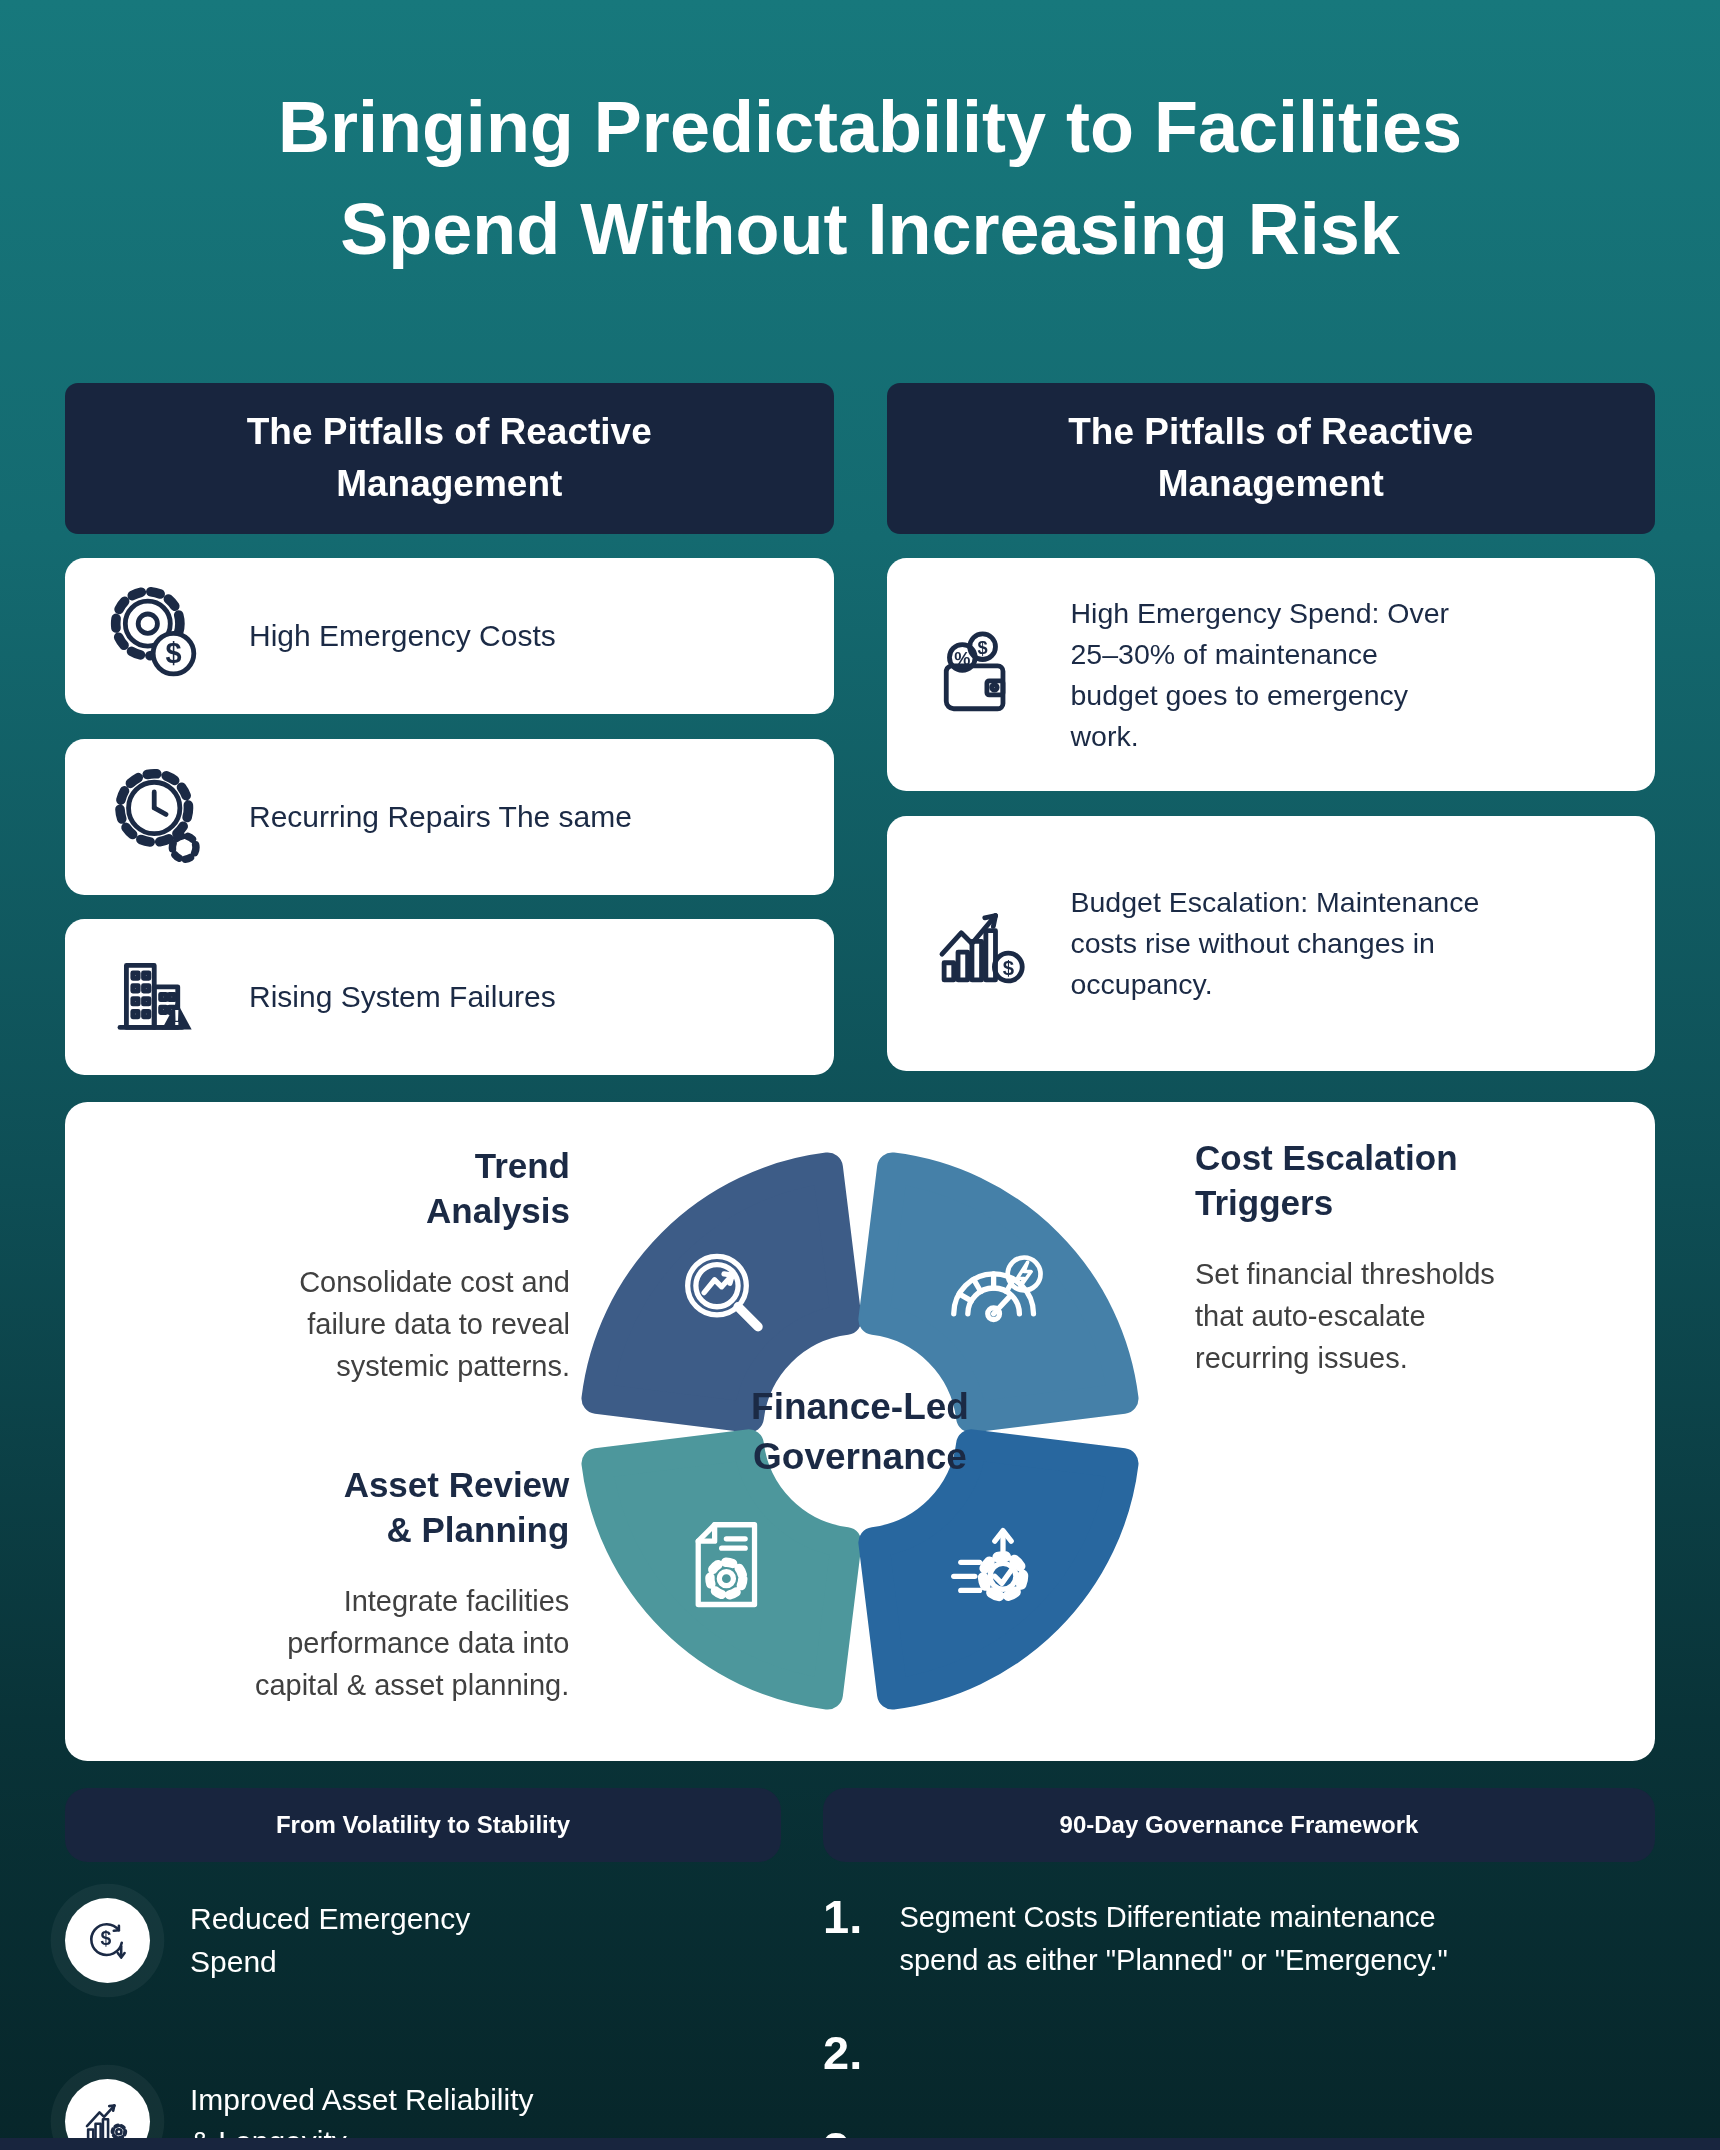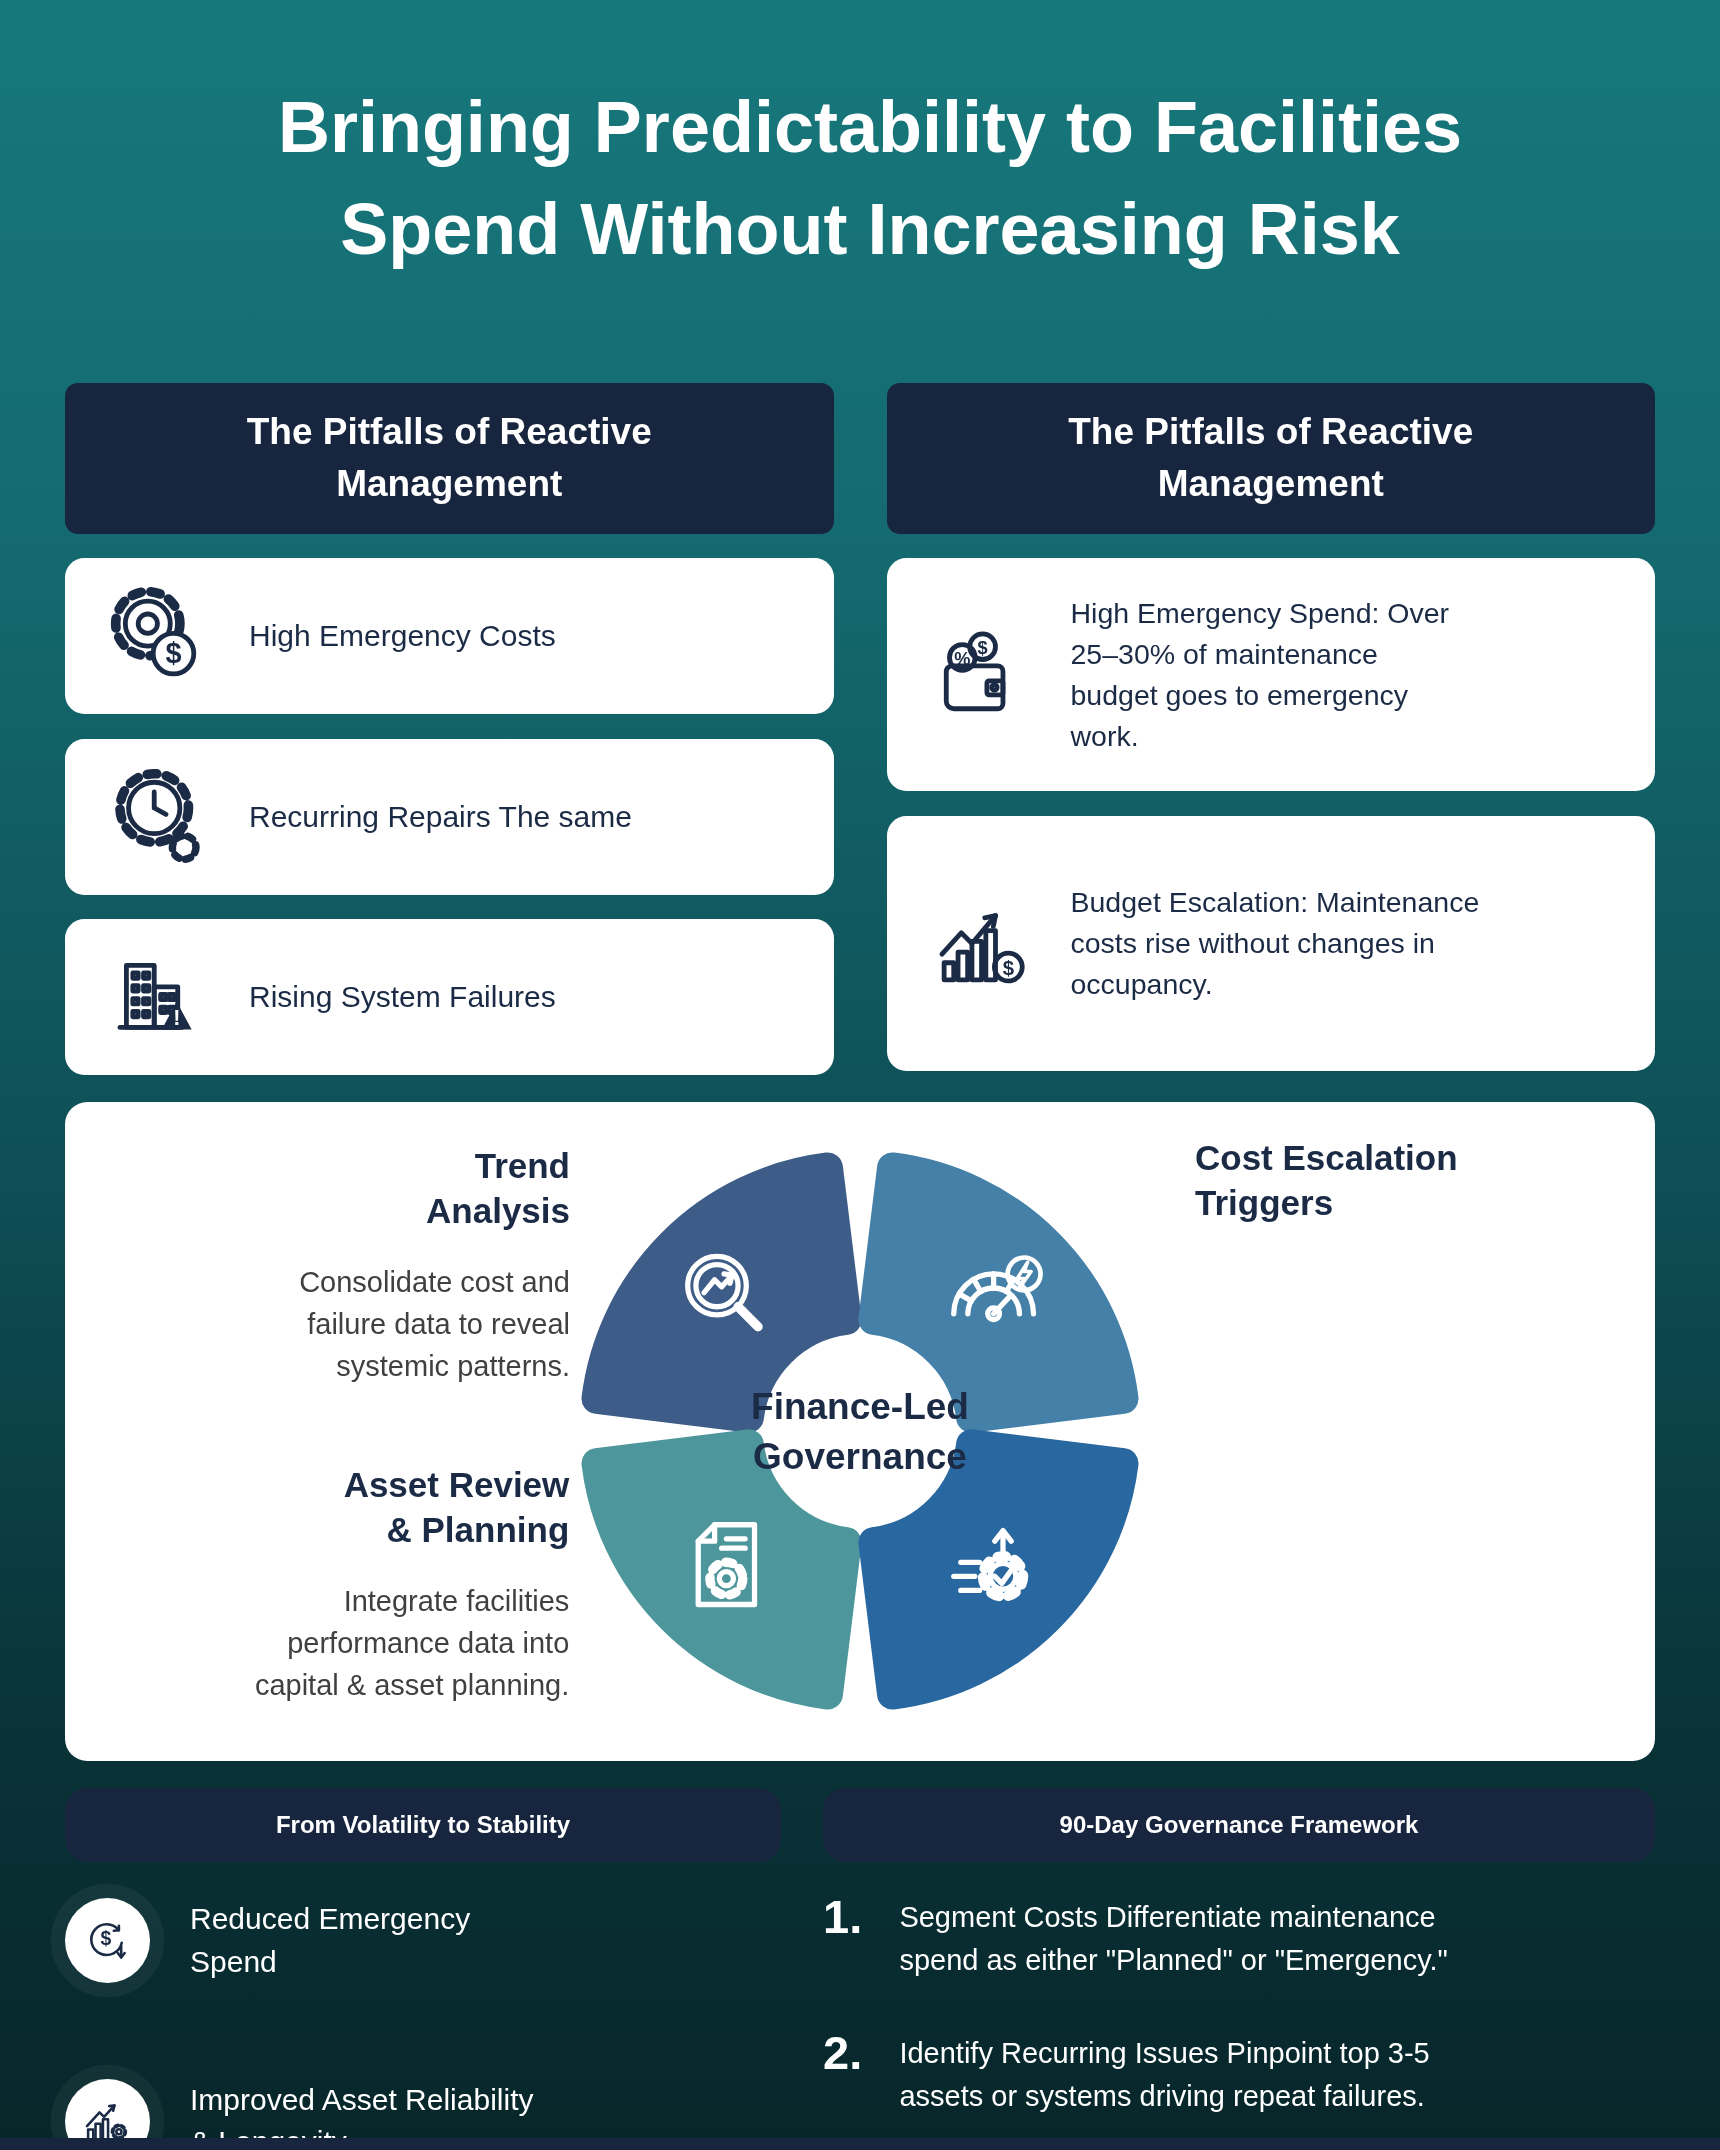--- a/index.html
+++ b/index.html
@@ -177,20 +177,23 @@
     <div class="qt qt-tl">
       <h3>Trend
 Analysis</h3>
       <p>Consolidate cost and
 failure data to reveal
 systemic patterns.</p>
     </div>
     <div class="qt qt-tr">
       <h3>Cost Escalation
 Triggers</h3>
+      <p>Set financial thresholds
+that auto-escalate
+recurring issues.</p>
     </div>
     <div class="qt qt-bl">
       <h3>Asset Review
 &amp; Planning</h3>
       <p>Integrate facilities
 performance data into
 capital &amp; asset planning.</p>
     </div>
 
     <svg class="gov-svg" viewBox="0 0 1100 1100">
@@ -289,22 +292,20 @@
     <section class="fw">
       <header class="navy-box2">90-Day Governance Framework</header>
 
       <div class="step s1">
         <span class="step-num">1.</span>
         <span class="step-text">Segment Costs Differentiate maintenance
 spend as either "Planned" or "Emergency."</span>
       </div>
       <div class="step">
         <span class="step-num">2.</span>
-        <span class="step-text">Identify Recurring Issues Pinpoint top 3-5
-assets or systems driving repeat failures.</span>
       </div>
       <div class="step">
         <span class="step-num">3.</span>
         <span class="step-text">Set Escalation Thresholds Define cost or
 frequency level requiring leadership review.</span>
       </div>
 
     </section>
   </div>
 

